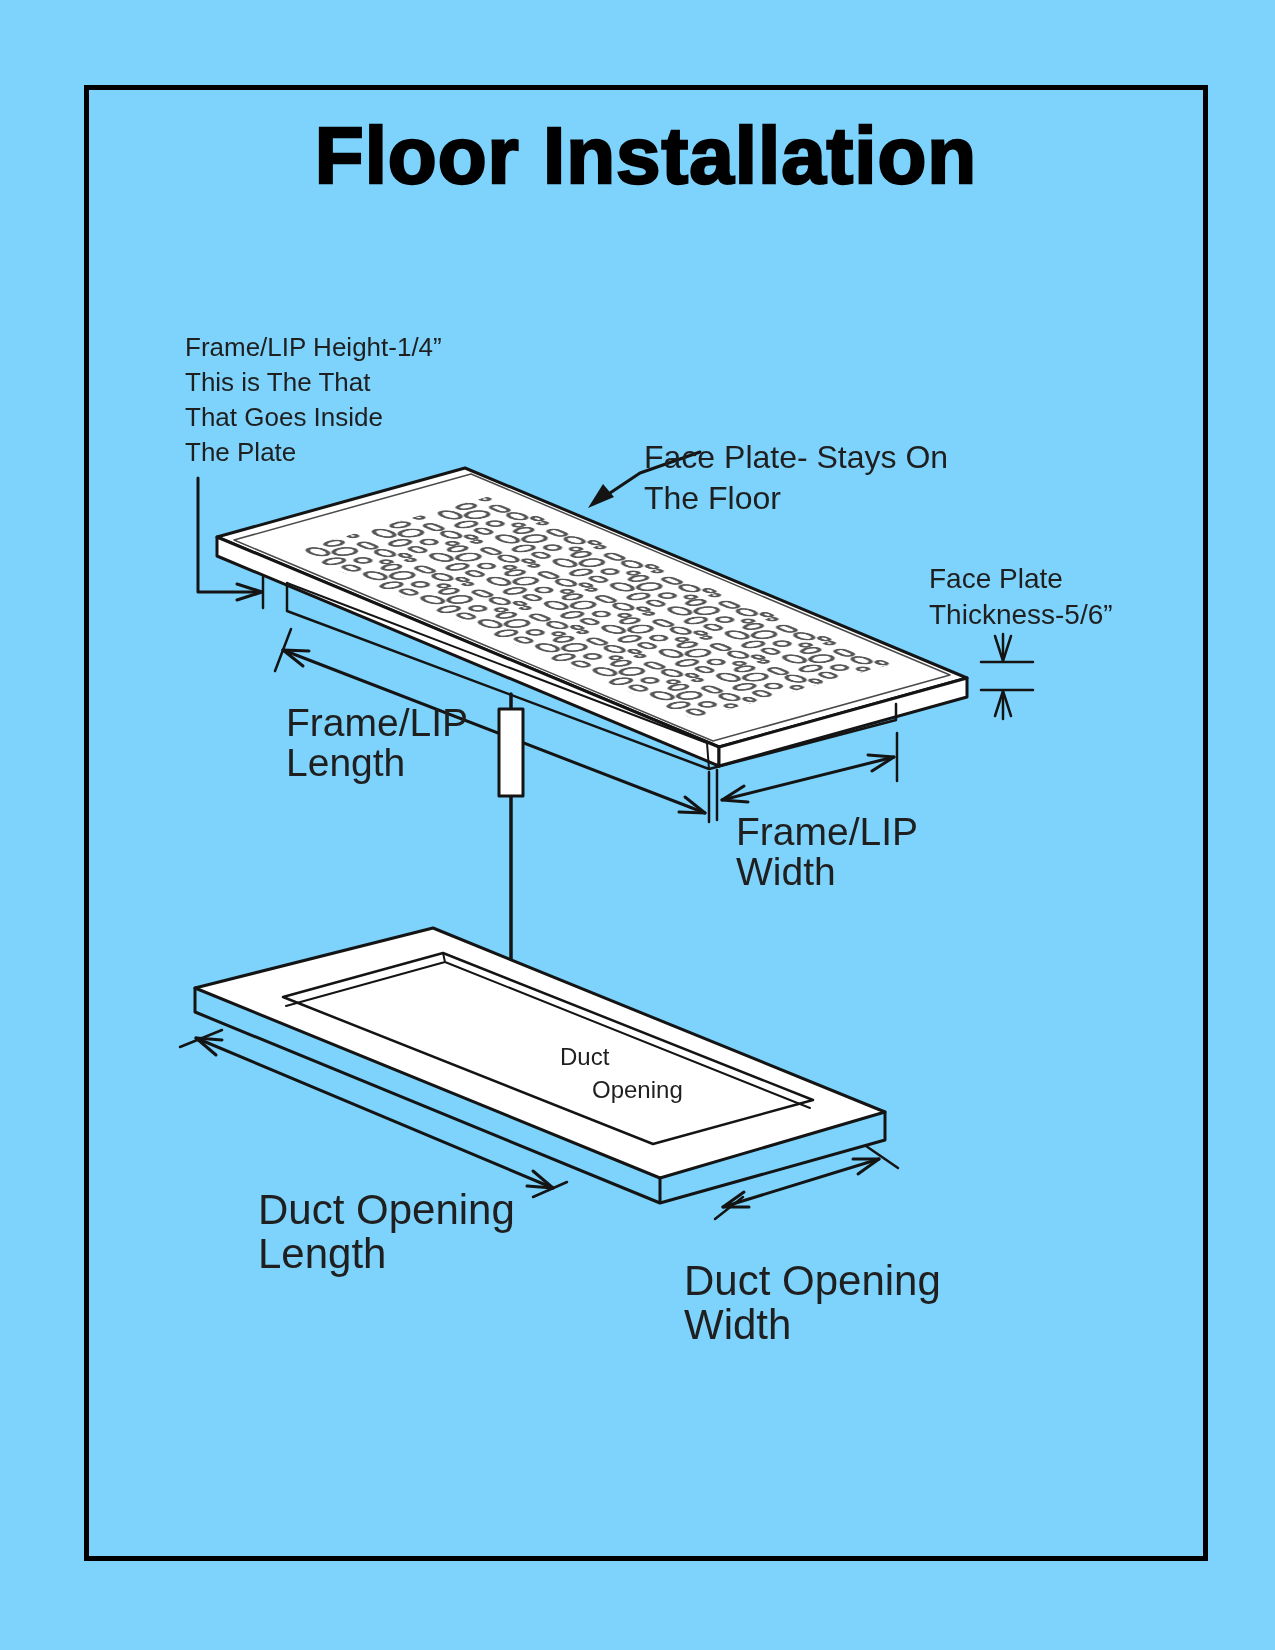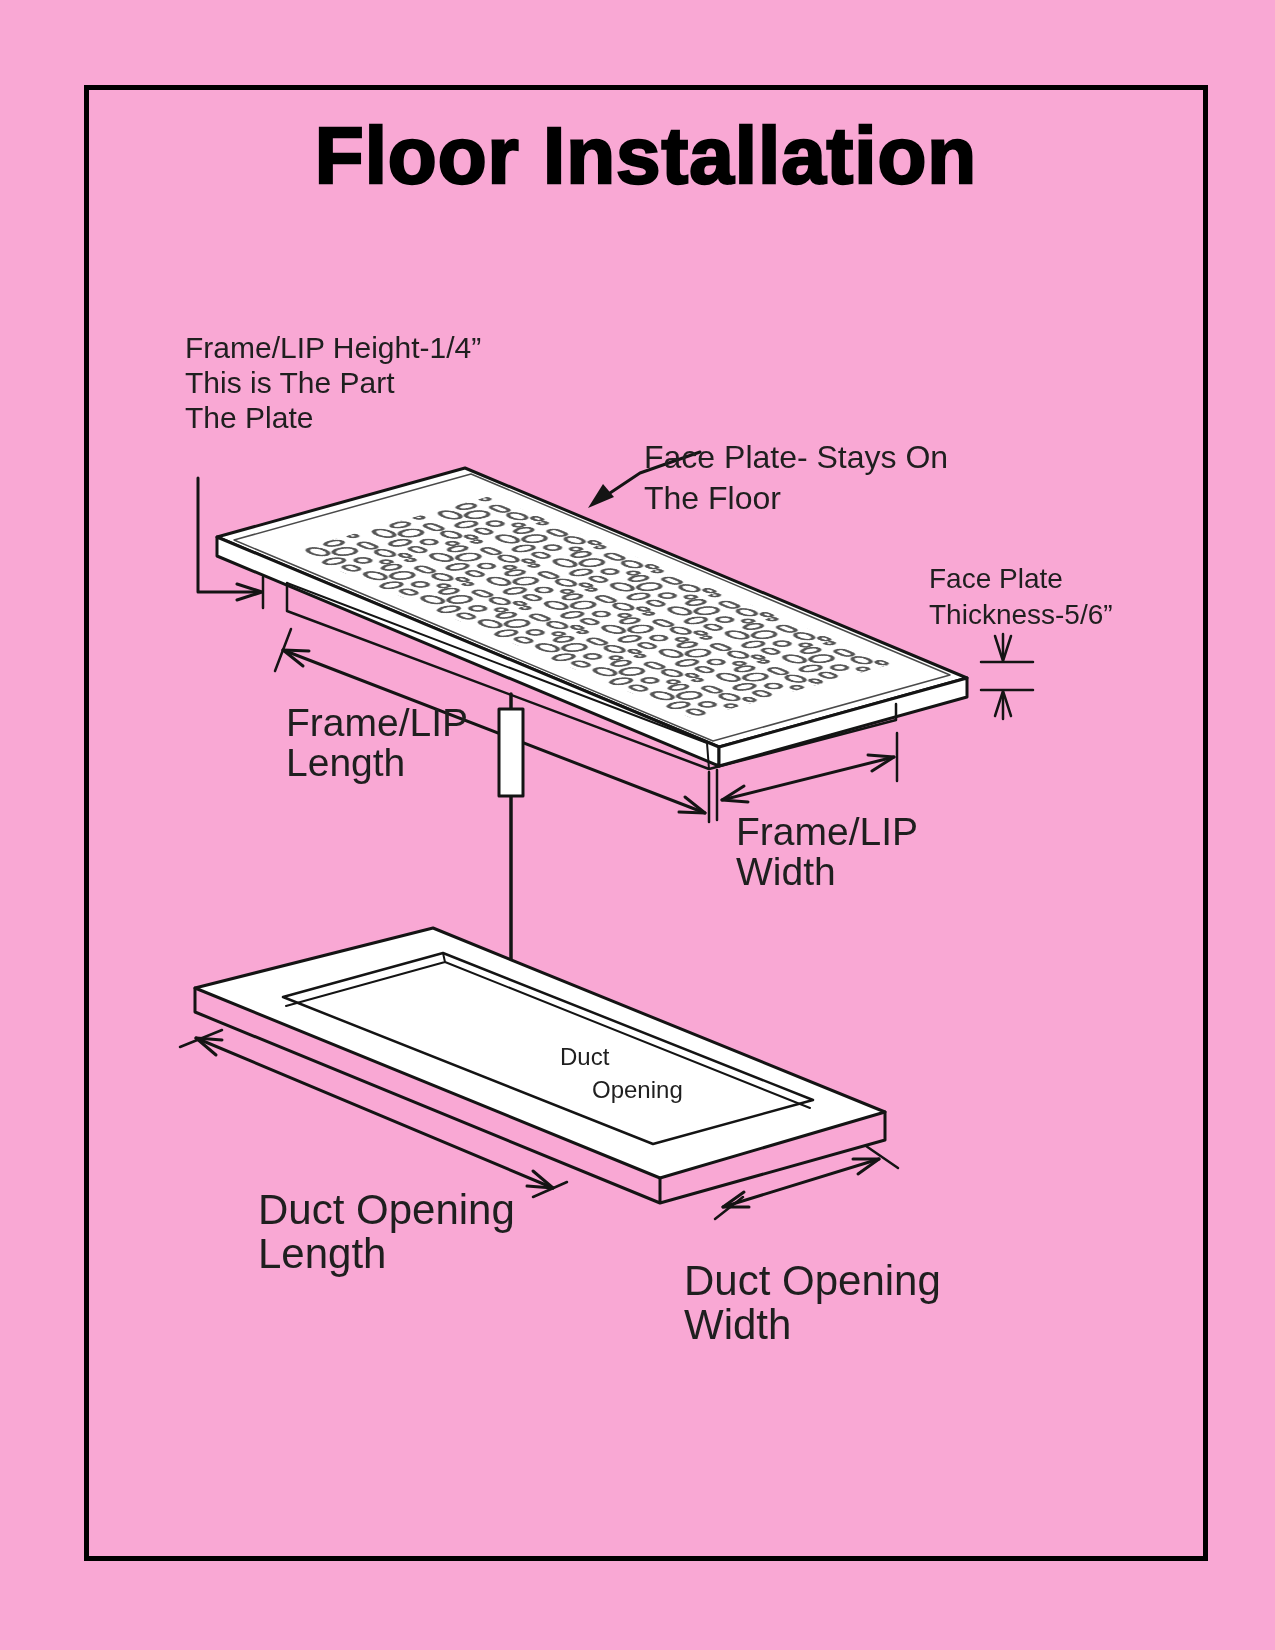--- a/index.html
+++ b/index.html
@@ -1,19 +1,19 @@
 <!DOCTYPE html>
 <html><head>
 <meta charset="utf-8">
 <style>
   html,body{margin:0;padding:0;background:#ffffff;}
   .page{
     position:relative;
     width:1275px;height:1650px;
-    background:#f9a8d4;
+    background:#7dd3fc;
     font-family:"Liberation Sans", sans-serif;
     overflow:hidden;
     text-decoration:underline;
   }
   .page-border{
     position:absolute;
     left:84px;top:85px;width:1114px;height:1466px;
     border:5px solid #000000;
   }
   .title{
@@ -29,21 +29,21 @@
   }
   .diagram{
     position:absolute;left:0;top:0;width:1275px;height:1650px;
   }
   .lbl{
     position:absolute;
     color:#1f1f1f;
     white-space:nowrap;
   }
   .lbl div{white-space:nowrap;}
-  .lbl-frame-lip-height{left:185px;top:330px;font-size:30px;line-height:35px;}
+  .lbl-frame-lip-height{left:185px;top:330px;font-size:26px;line-height:35px;}
   .lbl-face-plate{left:644px;top:437px;font-size:32px;line-height:41px;}
   .lbl-face-plate-thickness{left:929px;top:561px;font-size:28px;line-height:36px;}
   .lbl-frame-lip-length{left:286px;top:703px;font-size:39px;line-height:40px;}
   .lbl-frame-lip-width{left:736px;top:812px;font-size:39px;line-height:40px;}
   .lbl-duct-opening{left:560px;top:1040px;font-size:24px;line-height:33px;}
   .lbl-duct-opening .indent{margin-left:32px;text-align:right;}
   .lbl-duct-opening-length{left:258px;top:1188px;font-size:42px;line-height:44px;}
   .lbl-duct-opening-width{left:684px;top:1259px;font-size:42px;line-height:44px;}
 </style>
 </head>
@@ -152,21 +152,22 @@
       <path d="M723,1207 L879,1159"></path>
       <path d="M723,1207 L749,1207 M723,1207 L744,1192"></path>
       <path d="M879,1159 L853,1159 M879,1159 L858,1174"></path>
       <path d="M715,1219 L743,1197" stroke-width="2.5"></path>
       <path d="M866,1146 L898,1168" stroke-width="2.5"></path>
     </g>
   </svg>
 
   <div class="lbl lbl-frame-lip-height">
     <div>Frame/LIP Height-1/4”</div>
-    <div>This is The Part</div>
+    <div>This is The That</div>
+    <div>That Goes Inside</div>
     <div>The Plate</div>
   </div>
 
   <div class="lbl lbl-face-plate">
     <div>Face Plate- Stays On</div>
     <div>The Floor</div>
   </div>
 
   <div class="lbl lbl-face-plate-thickness">
     <div>Face Plate</div>

